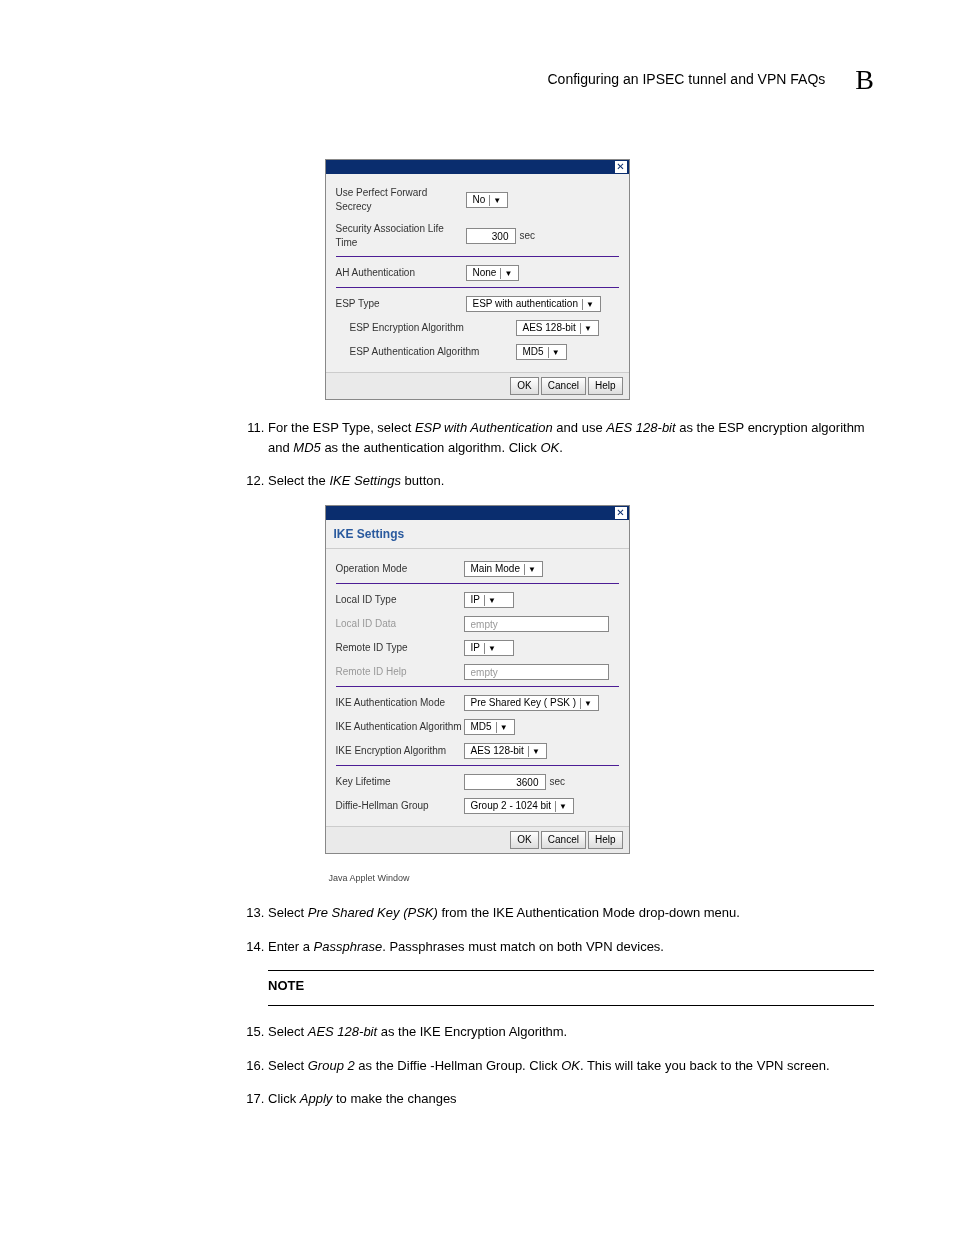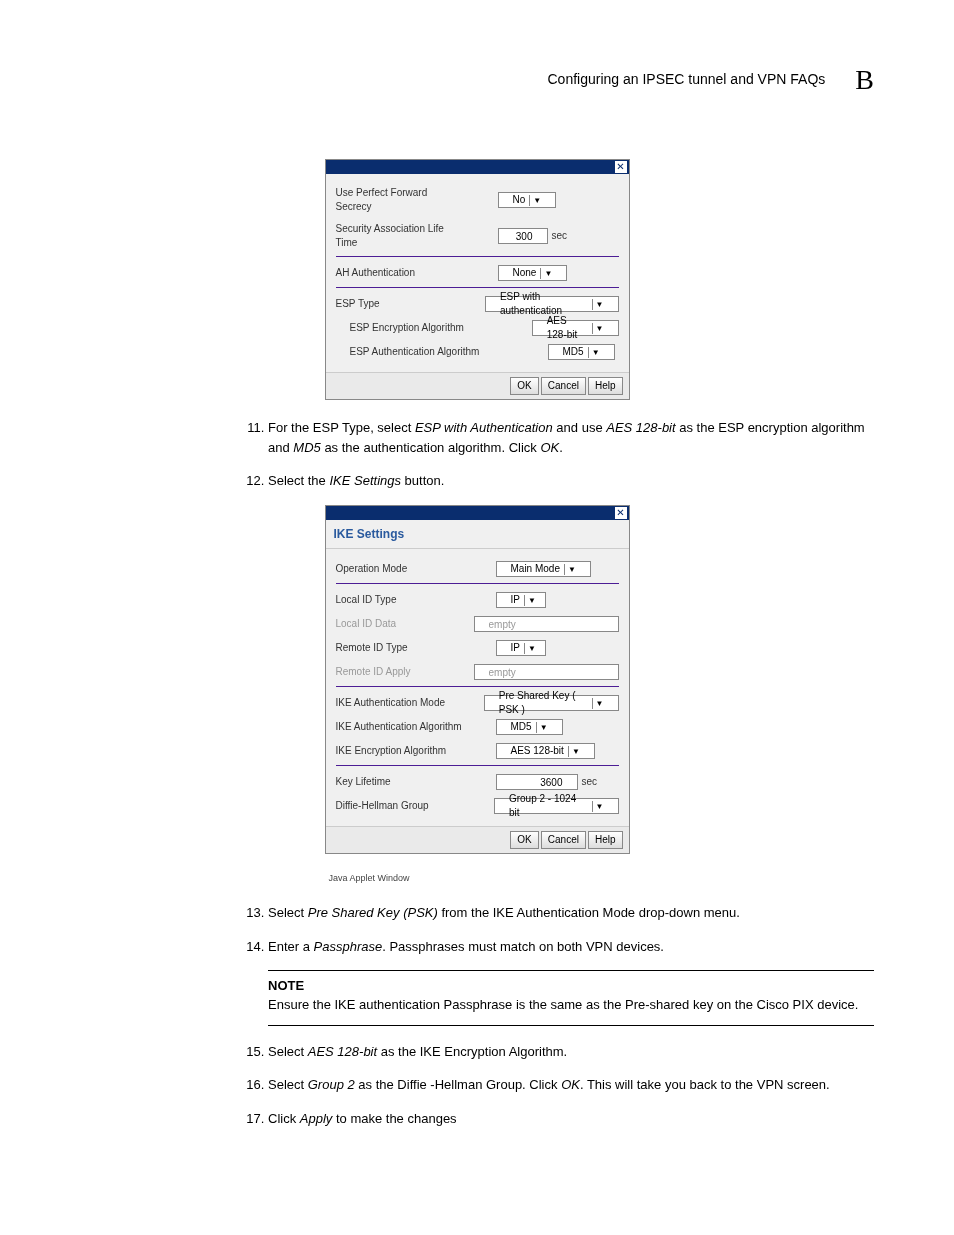--- a/index.html
+++ b/index.html
@@ -50,23 +50,22 @@
   }
   .divider-row { border-bottom: 1px solid #4c1d95; margin-bottom: 4px; padding-bottom: 6px; }
   .drow .lbl { width: 130px; color: #333; }
   .drow .lbl.disabled { color: #999; }
   .drow .lbl.indent { padding-left: 14px; width: 180px; }
   .ctrl { display: flex; align-items: center; gap: 4px; }
   .select, .txt {
     border: 1px solid #888;
     background: #fff;
     font-size: 10px;
-    padding: 1px 14px;
+    padding: 1px 6px;
     height: 16px;
-    margin-left: 32px;
   }
   .select { display: inline-flex; align-items: center; gap: 4px; cursor: pointer; }
   .select .caret {
     border-left: 1px solid #888;
     padding-left: 3px;
     font-size: 8px;
   }
   .txt { width: 50px; text-align: right; }
   .txt.wide { width: 145px; text-align: left; color: #999; }
   .txt.pass { width: 145px; text-align: left; }
@@ -224,21 +223,21 @@
     <div class="drow">
       <span class="lbl">Remote ID Type</span>
       <span class="ctrl">
           <span class="select" style="width:50px">
             <span>IP</span>
             <span class="caret">▼</span>
           </span>
         </span>
     </div>
     <div class="drow divider-row">
-      <span class="lbl disabled">Remote ID Apply</span>
+      <span class="lbl disabled">Remote ID Help</span>
       <span class="ctrl">
           <input class="txt wide" value="empty" style="">
         </span>
     </div>
     <div class="drow">
       <span class="lbl">IKE Authentication Mode</span>
       <span class="ctrl">
           <span class="select">
             <span>Pre Shared Key ( PSK )</span>
             <span class="caret">▼</span>
@@ -294,21 +293,20 @@
   <li>
       <span class="step-content"><span>Select </span><em>Pre Shared Key (PSK)</em><span> from the IKE Authentication Mode drop-down menu.</span></span>
     </li>
   <li>
       <span class="step-content"><span>Enter a </span><em>Passphrase</em><span>. Passphrases must match on both VPN devices.</span></span>
     </li>
 </ol>
 
 <div class="note-block">
   <div class="note-title">NOTE</div>
-  <div class="note-text">Ensure the IKE authentication Passphrase is the same as the Pre-shared key on the Cisco PIX device.</div>
 </div>
 
 <ol class="steps" start="15">
   <li>
       <span class="step-content"><span>Select </span><em>AES 128-bit</em><span> as the IKE Encryption Algorithm.</span></span>
     </li>
   <li>
       <span class="step-content"><span>Select </span><em>Group 2</em><span> as the Diffie -Hellman Group. Click </span><em>OK</em><span>. This will take you back to the VPN screen.</span></span>
     </li>
   <li>

